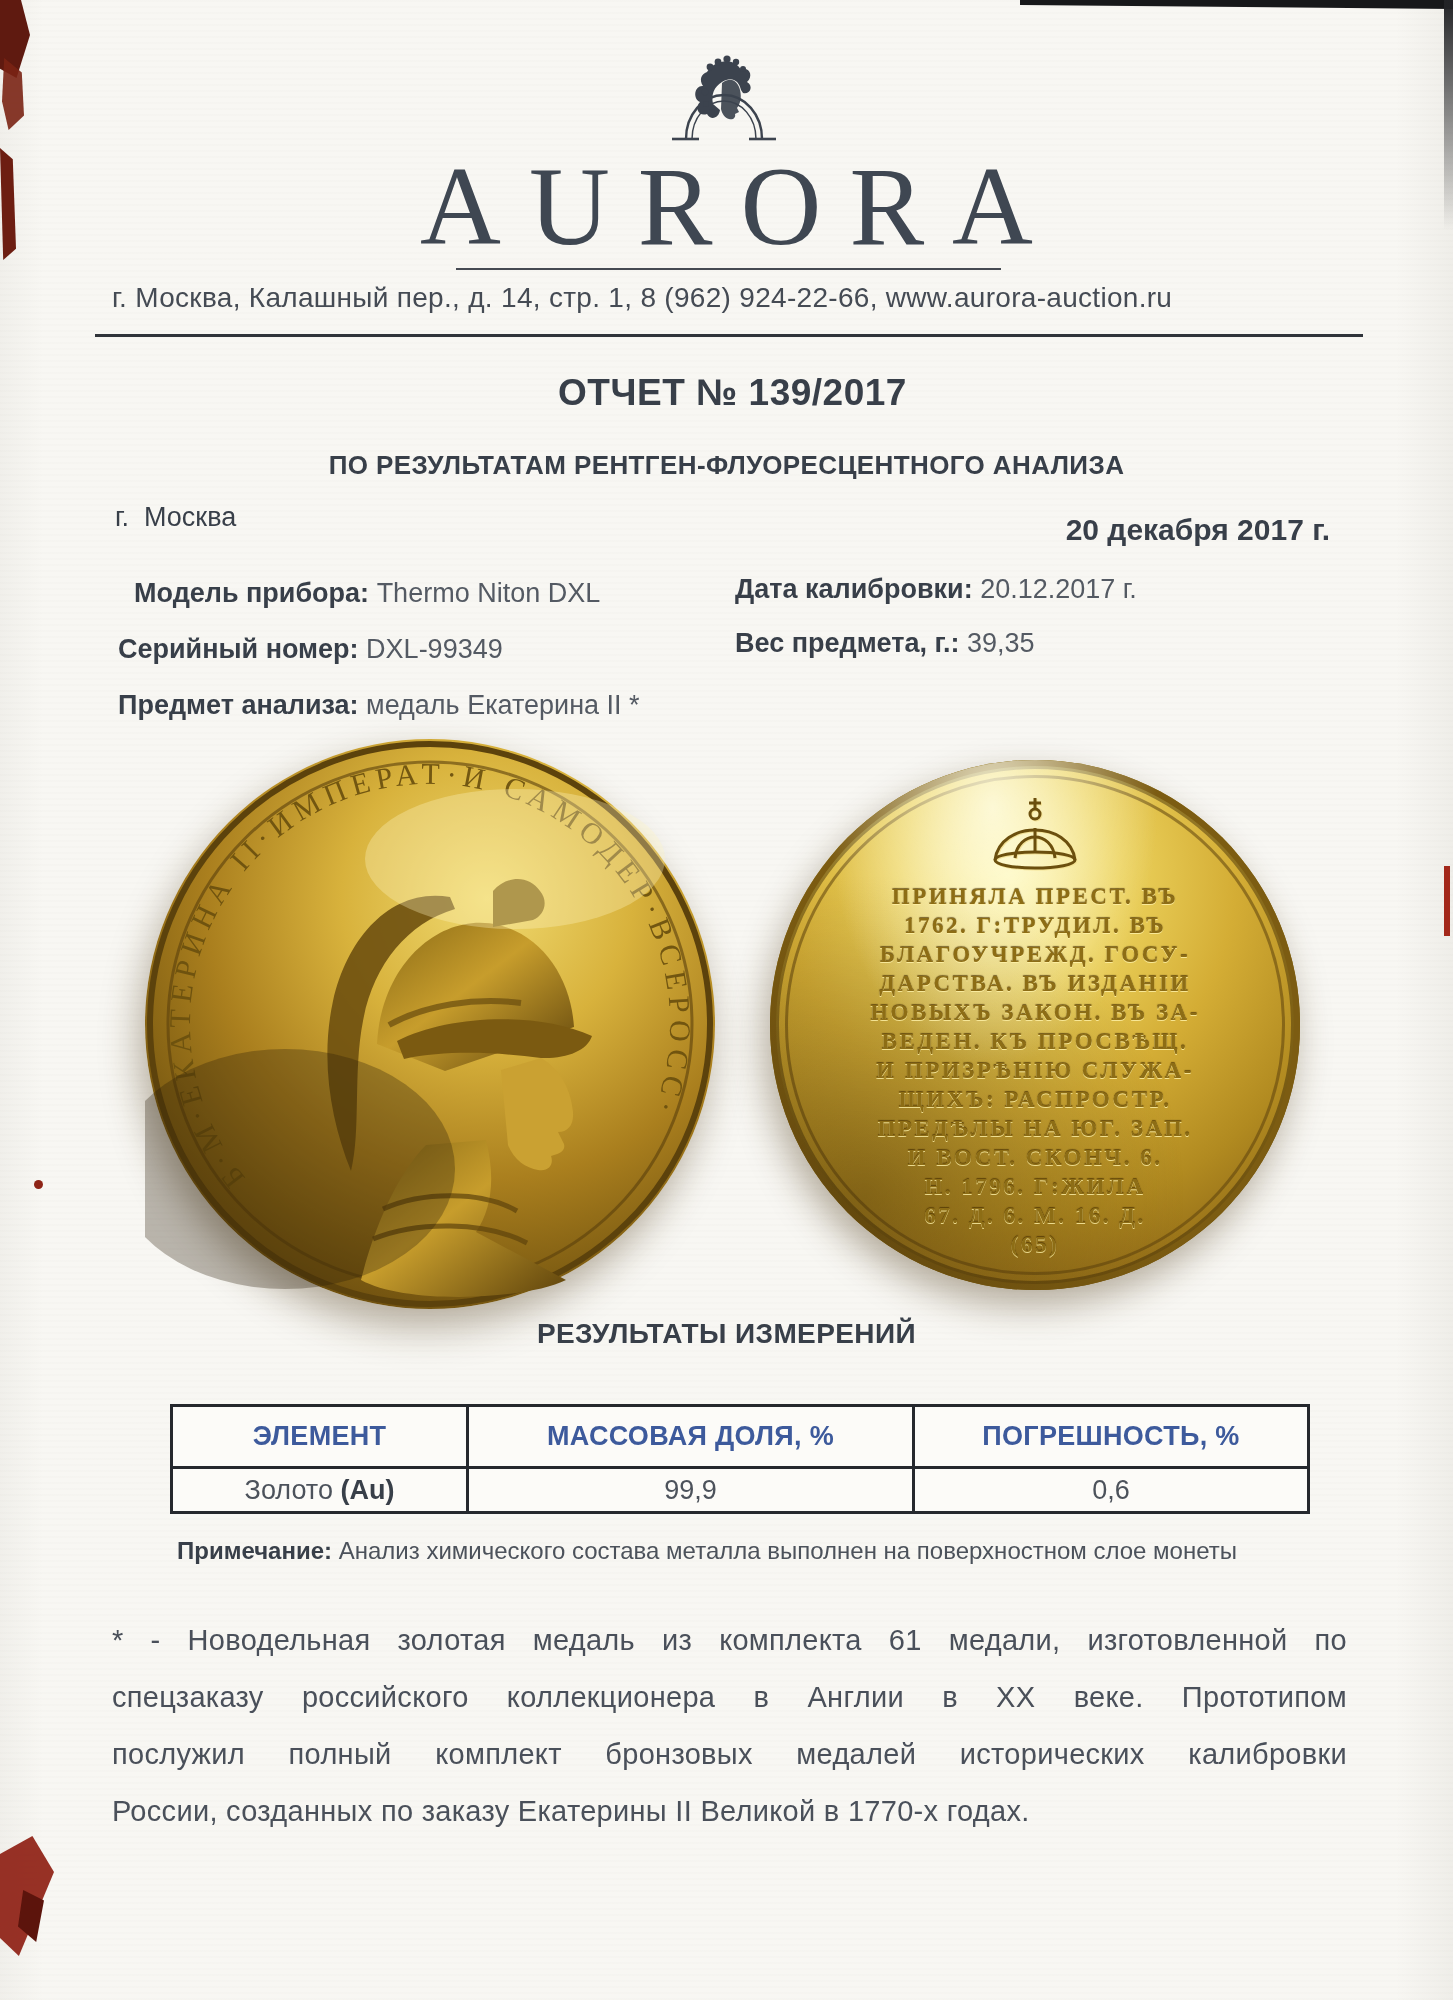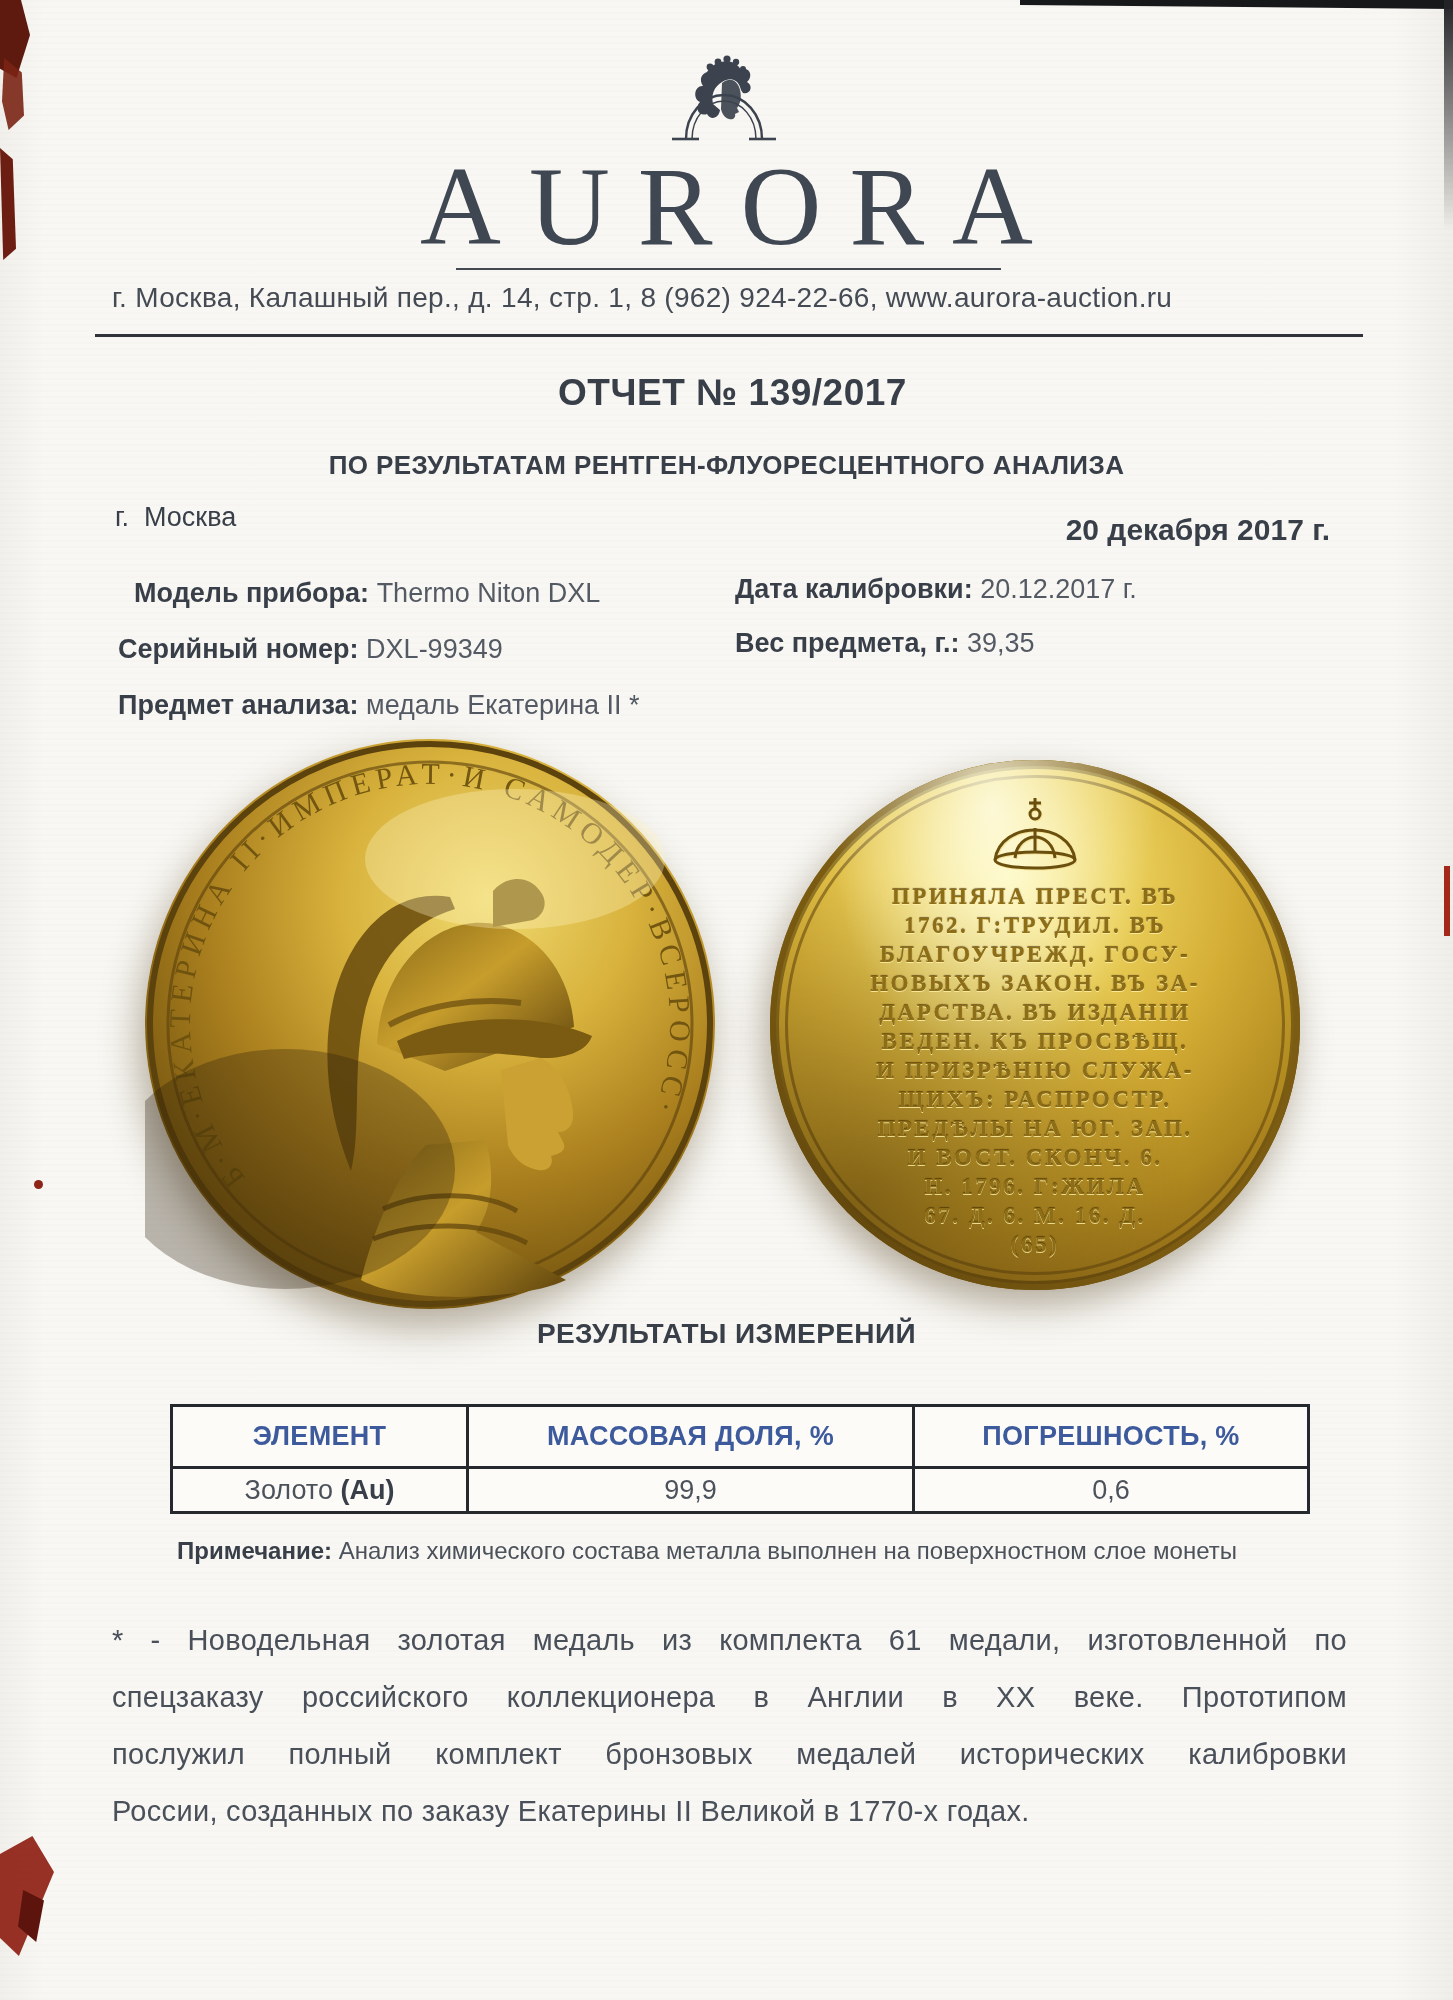--- a/index.html
+++ b/index.html
@@ -200,22 +200,22 @@
         <path d="M 55 68 C 58 40, 92 40, 95 68"></path>
         <path d="M 75 38 L 75 62"></path>
         <circle cx="75" cy="24" r="5"></circle>
           <path d="M 75 8 L 75 19 M 69 13 L 81 13"></path>
       </g>
     </svg>
     <div class="rev-lines">
       <div class="rev-line">ПРИНЯЛА ПРЕСТ. ВЪ</div>
       <div class="rev-line">1762. Г:ТРУДИЛ. ВЪ</div>
       <div class="rev-line">БЛАГОУЧРЕЖД. ГОСУ-</div>
+      <div class="rev-line">ДАРСТВА. ВЪ ИЗДАНIИ</div>
       <div class="rev-line">НОВЫХЪ ЗАКОН. ВЪ ЗА-</div>
-      <div class="rev-line">ДАРСТВА. ВЪ ИЗДАНIИ</div>
       <div class="rev-line">ВЕДЕН. КЪ ПРОСВѢЩ.</div>
       <div class="rev-line">И ПРИЗРѢНIЮ СЛУЖА-</div>
       <div class="rev-line">ЩИХЪ: РАСПРОСТР.</div>
       <div class="rev-line">ПРЕДѢЛЫ НА ЮГ. ЗАП.</div>
       <div class="rev-line">И ВОСТ. СКОНЧ. 6.</div>
       <div class="rev-line">Н. 1796. Г:ЖИЛА</div>
       <div class="rev-line">67. Д. 6. М. 16. Д.</div>
       <div class="rev-line">(65)</div>
     </div>
   </div>

